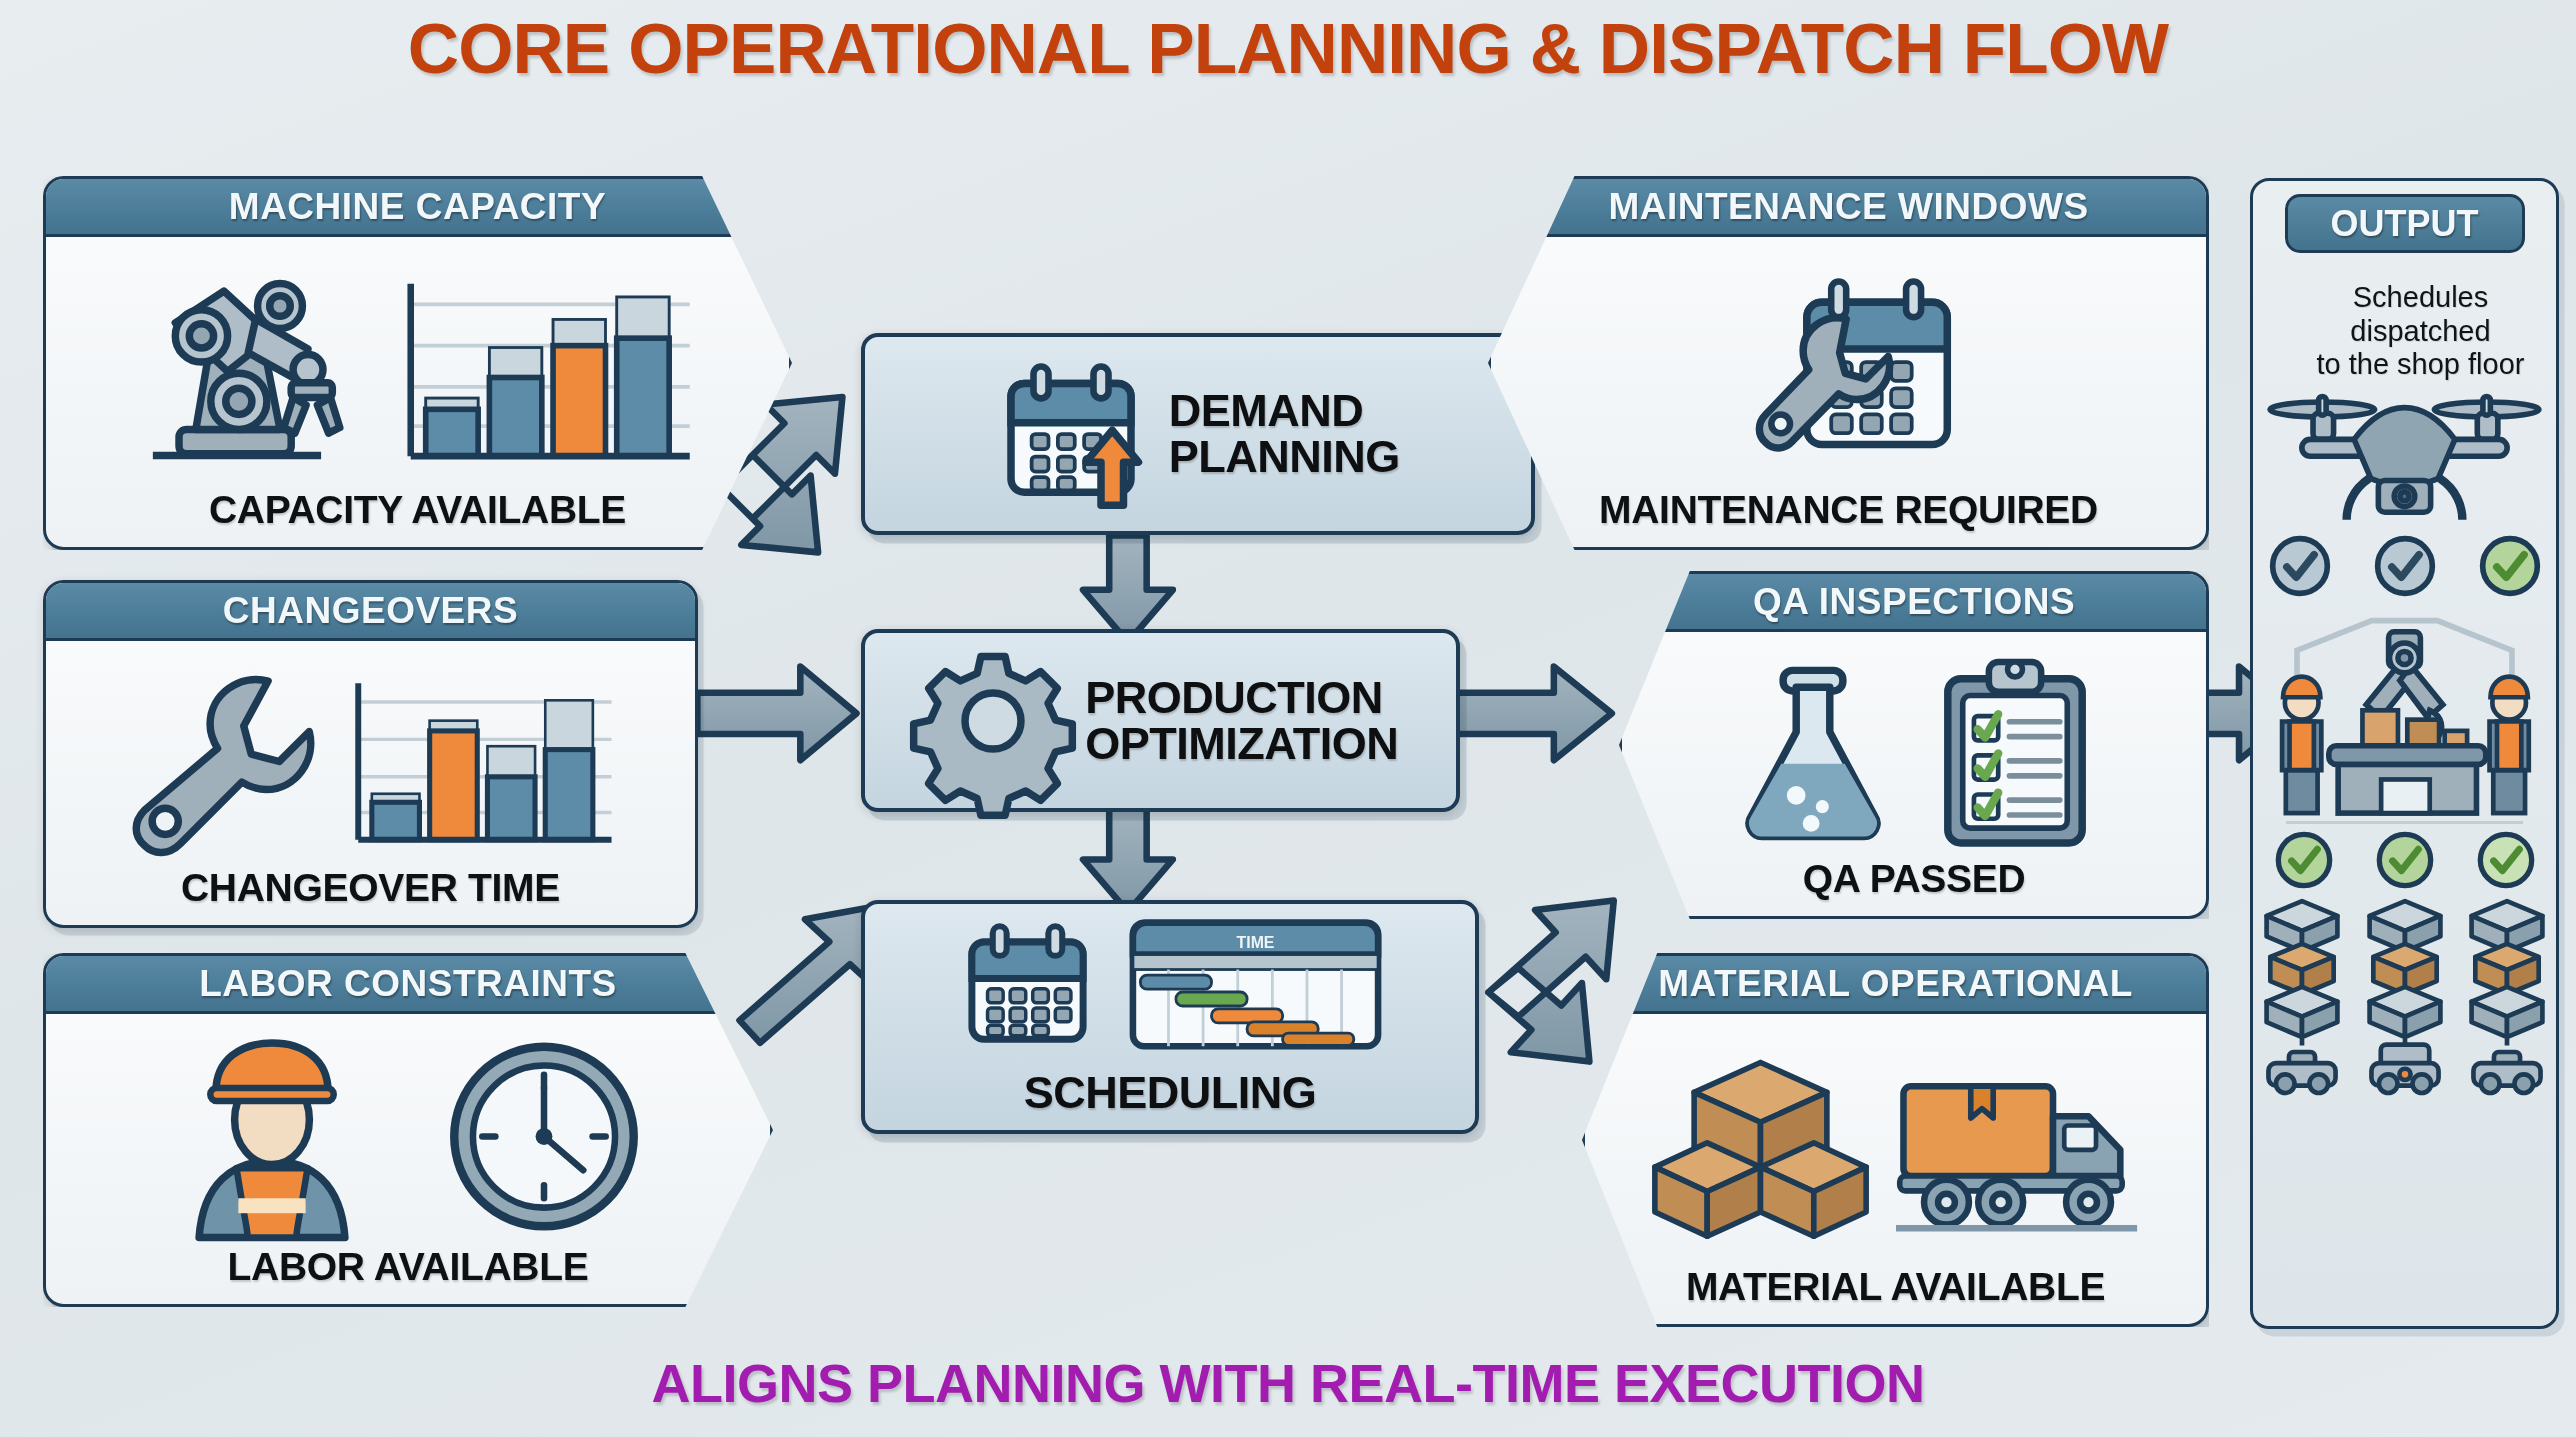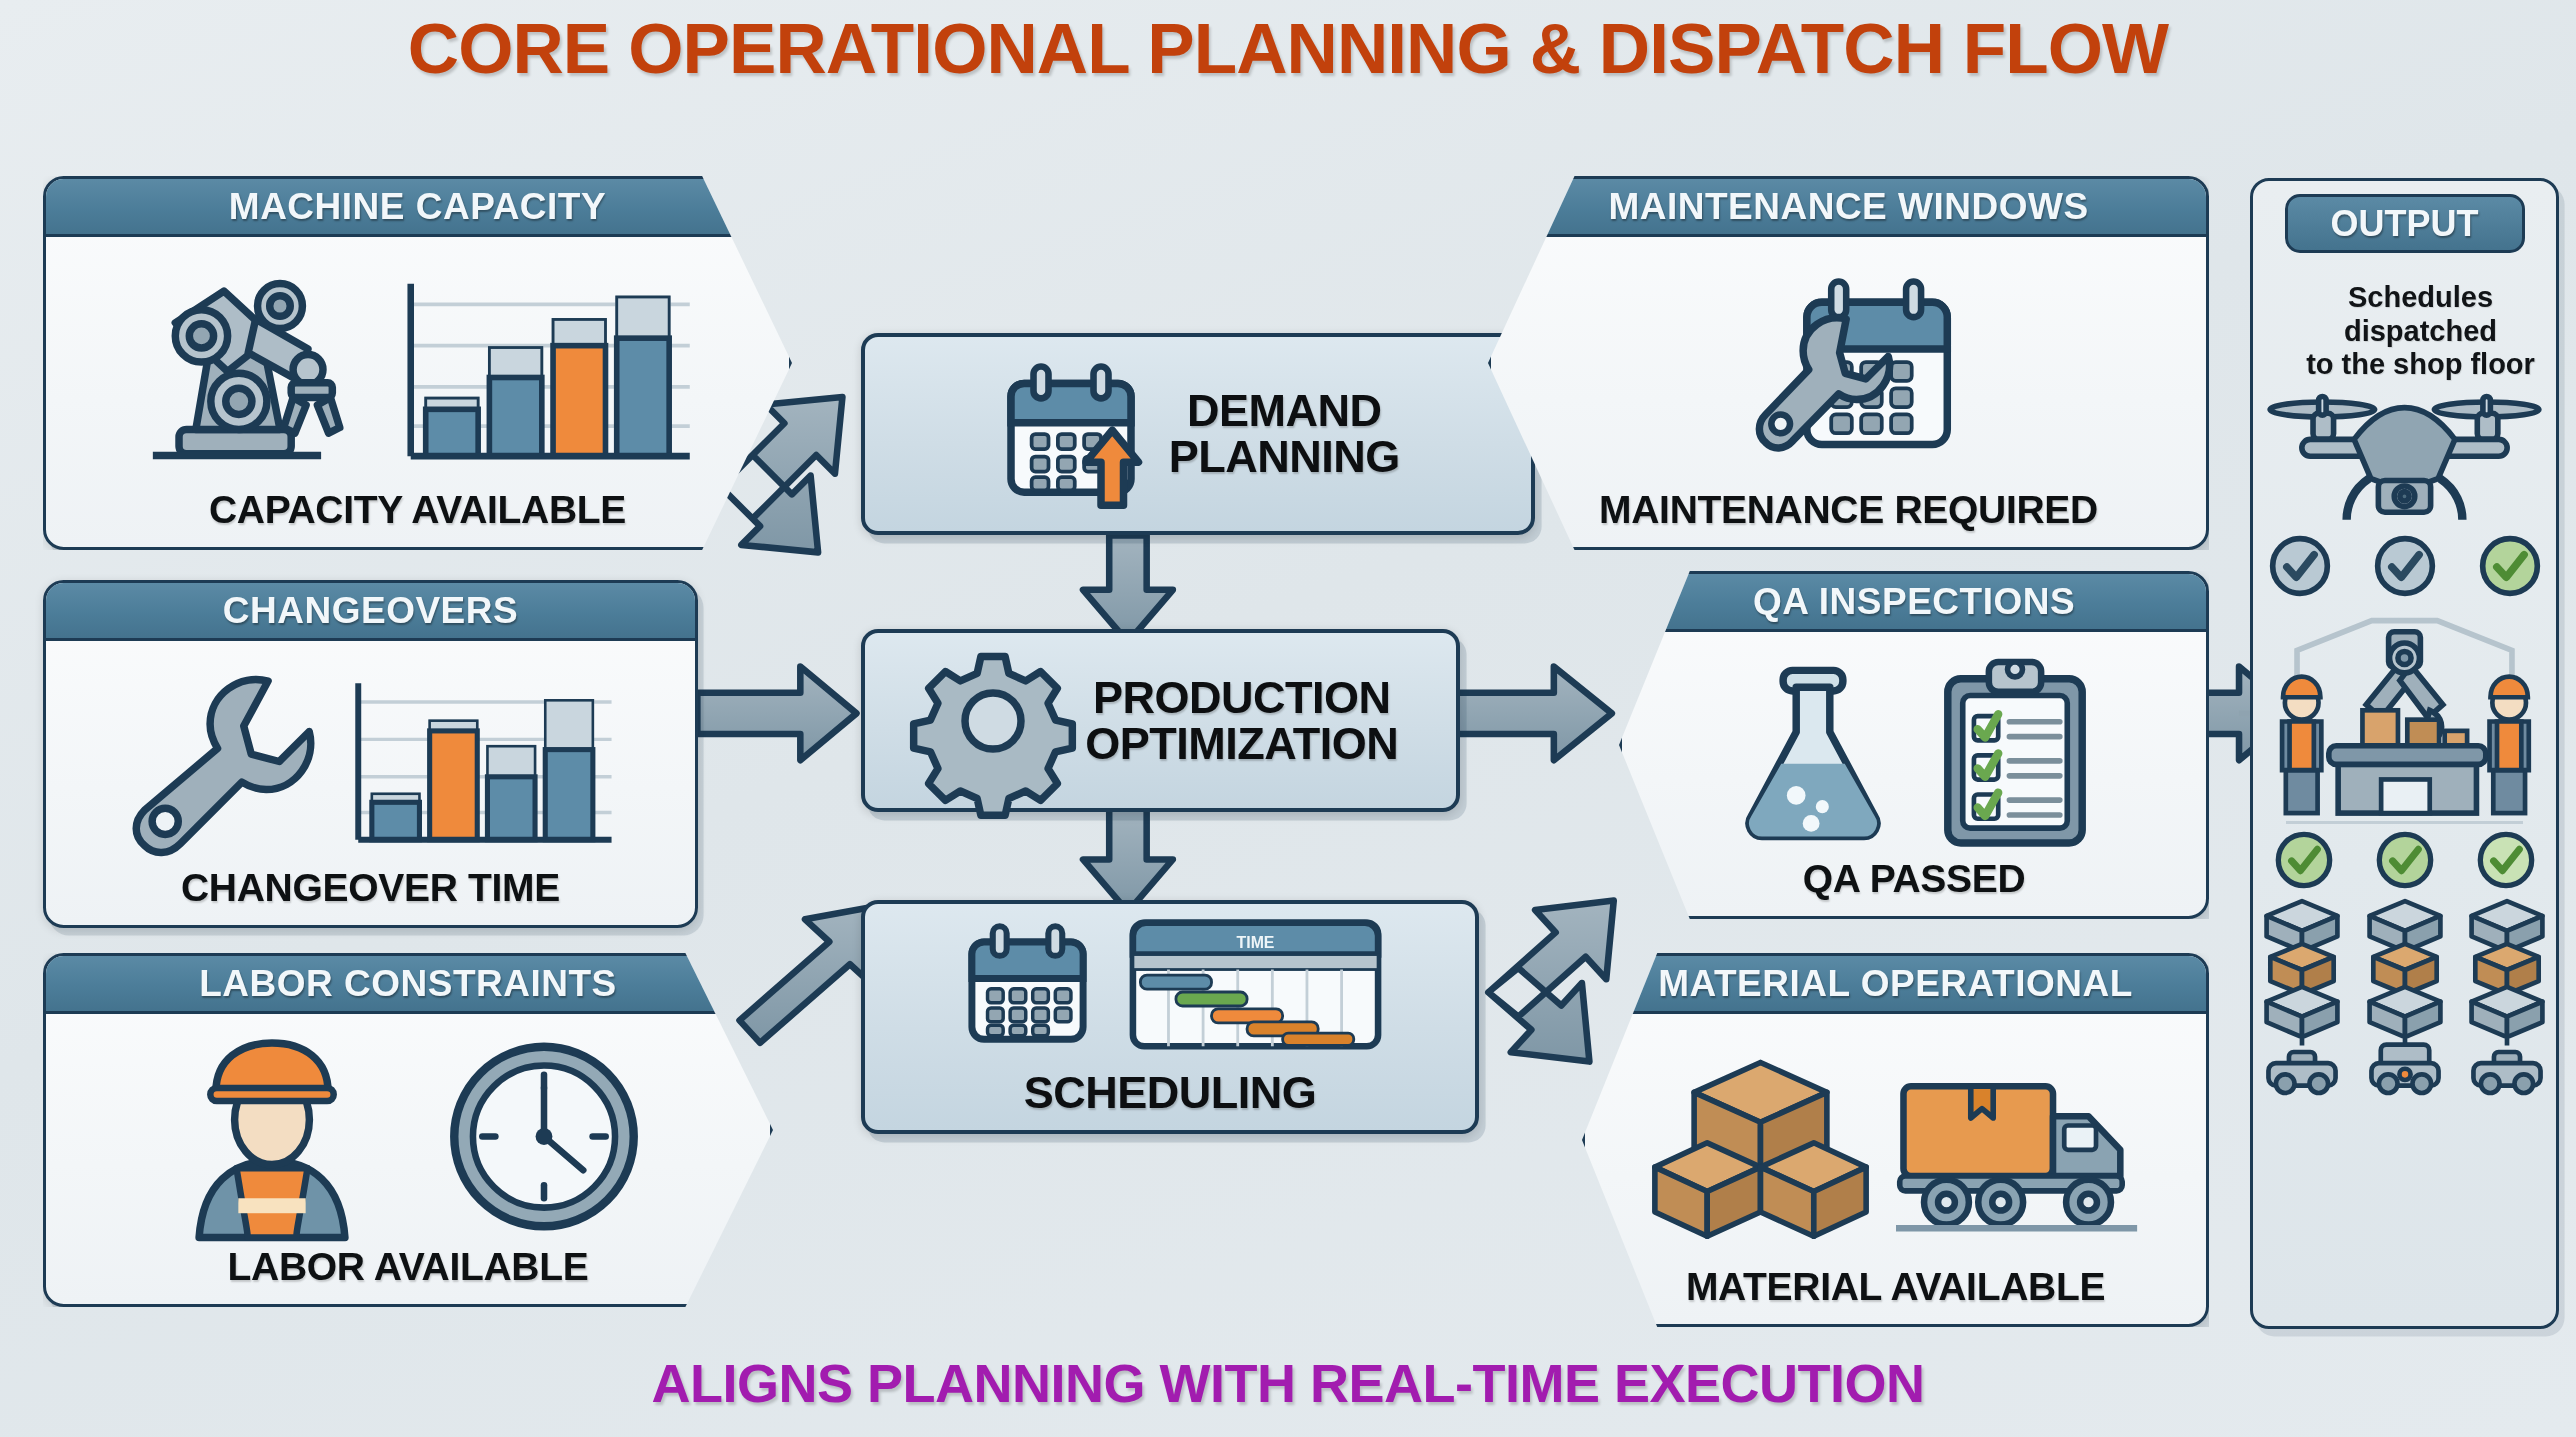--- a/index.html
+++ b/index.html
@@ -72,21 +72,21 @@
     position: absolute;
     background: linear-gradient(180deg,#dde8ef 0%,#cfdde6 55%,#c4d5e0 100%);
     border: 4.7px solid #1d3b54;
     border-radius: 17px;
     box-shadow: 6.6px 8.4px 0 rgba(30,60,84,.15), 0 2.8px 9.4px rgba(0,0,0,.14);
     display: flex; align-items: center; justify-content: center;
     gap: 22.5px; padding: 11.2px 24px;
   }
   .procbox .ptext {
     font-size: 45px; font-weight: 800; color: #0d0f11;
-    line-height: 1.02; text-align: center; letter-spacing: -0.5px;
+    line-height: 1.02; letter-spacing: -0.5px;
     text-shadow: 0.9px 1.9px 1.9px rgba(0,0,0,.2);
   }
   .procbox.stack { flex-direction: column; gap: 5.6px; }
 
   
   .outpanel {
     position: absolute;
     background: linear-gradient(180deg,#e9eef1 0%,#e2e9ed 60%,#dde5ea 100%);
     border: 3.7px solid #1d3b54;
     border-radius: 19px;
@@ -95,21 +95,21 @@
     display: flex; flex-direction: column; align-items: center;
   }
   .outpanel .ohdr {
     margin: 13px auto 17px; padding: 5.6px 43px;
     background: linear-gradient(180deg,#5b8aa5,#44738e);
     border: 3.7px solid #1d3b54; border-radius: 15px;
     color: #f2f7fa; font-size: 36px; font-weight: 700;
     text-shadow: 0.9px 1.9px 1.9px rgba(0,0,0,.35);
   }
   .outpanel .osub {
-    margin-top: 11.2px; font-size: 29px; font-weight: 700;
+    margin-top: 11.2px; font-size: 29px; font-weight: 400;
     color: #111417; text-align: center; line-height: 1.15;
     text-shadow: 0.9px 0.9px 0.9px rgba(0,0,0,.12);
     padding-left: 32px;
   }
   .divider { width: 78%; height: 2.8px; background: #c2ced6; margin: 5.6px 0; }
 
   .checkrow { display:flex; gap:39px; justify-content:center; align-items:center; }
   .robotrow { display:flex; gap:20.6px; justify-content:center; align-items:flex-start; }
 
   svg { display:block; overflow: visible; }

